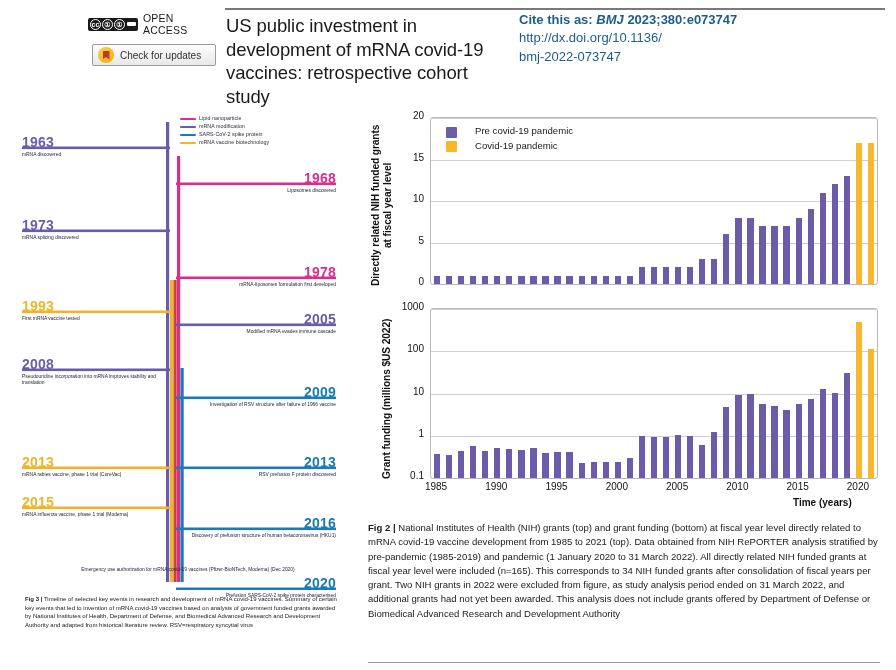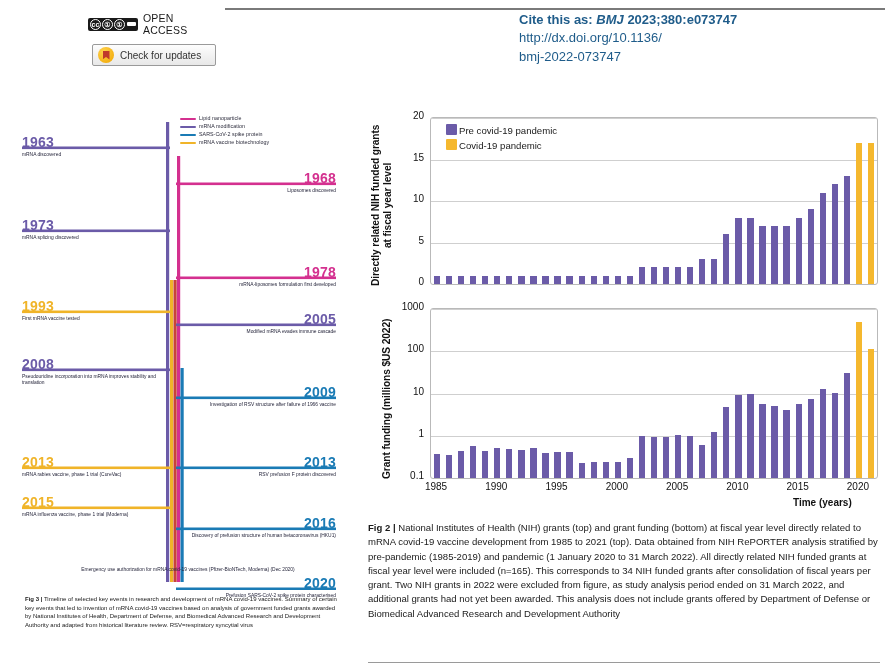--- a/index.html
+++ b/index.html
@@ -107,21 +107,21 @@
     position:absolute; border:1px solid #b9b9b9; border-radius:3px;
     background:#fff; overflow:hidden;
   }
   .gridline { position:absolute; left:0; width:100%; height:1px; background:#cfcfcf; }
   .ytick {
     position:absolute; text-align:right; font-size:10px; color:#111;
     font-weight:400; width:34px;
   }
   .bar { position:absolute; bottom:0; }
   .chart-legend { position:absolute; font-size:9.6px; line-height:1.42; }
-  .cl-row { display:flex; align-items:flex-start; gap:2px; margin-bottom:1px;}
+  .cl-row { display:flex; align-items:flex-end; gap:18px; margin-bottom:1px;}
   .cl-sw { width:11px;height:11px;border-radius:1px;}
   .xtick { position:absolute; font-size:10px; color:#111; text-align:center; width:40px;}
   .xlabel { position:absolute; font-size:10px; font-weight:bold; color:#111;}
 
   .fig2cap {
     position:absolute; left:368px; top:521px; width:512px;
     font-size:9.55px; line-height:1.495; color:#1a1a1a;
   }
   .fig2cap b { font-weight:bold; }
   .footer-rule { position:absolute; left:368px; top:662px; width:512px; height:1px; background:#9a9a9a;}
@@ -145,20 +145,21 @@
     </div>
   </div>
 
   <div class="check-btn">
     <span class="check-icon">
         <span class="shape"></span>
       </span>
     <span>Check for updates</span>
   </div>
 
+  <div class="title">US public investment in development of mRNA covid-19 vaccines: retrospective cohort study</div>
 
   <div class="cite">
     <span class="b1">Cite this as:</span>
     <i>BMJ</i>
     <span class="b1">2023;380:e073747</span><br>
     <span>http://dx.doi.org/10.1136/</span><br>
     <span>bmj-2022-073747</span>
   </div>
 
   <div id="timeline">

